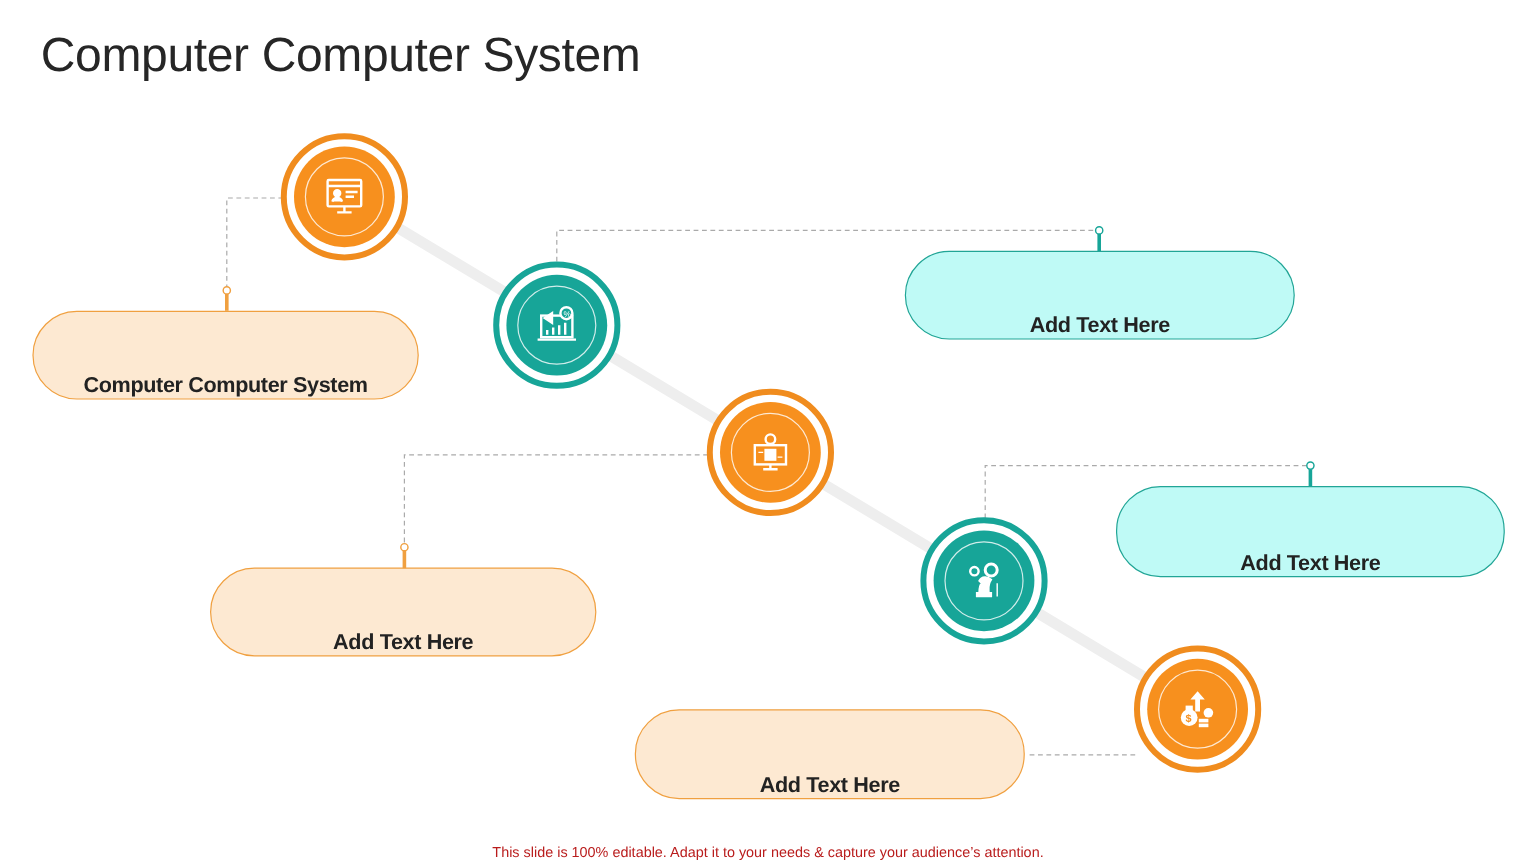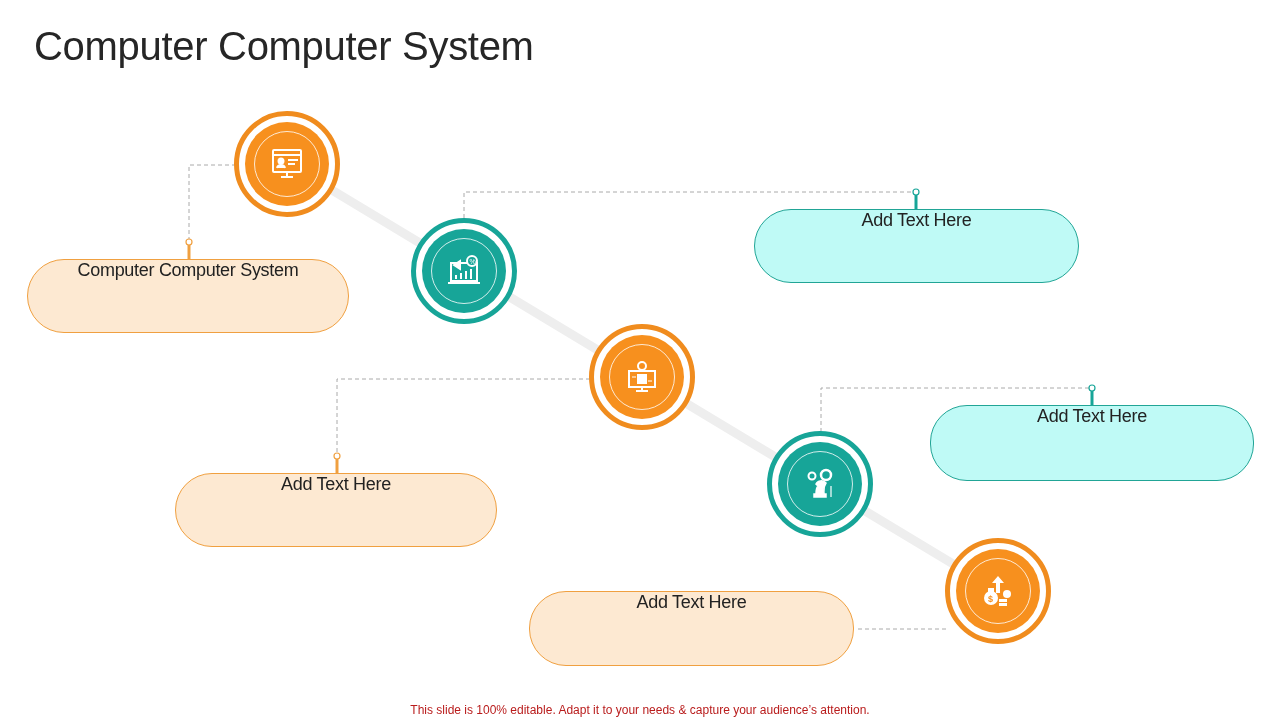--- a/index.html
+++ b/index.html
@@ -1,19 +1,19 @@
 <!DOCTYPE html>
 <html><head>
 <meta charset="utf-8">
 <style>
   html, body { margin:0; padding:0; }
   body { width:1280px; height:720px; background:#ffffff; position:relative; overflow:hidden; font-family:"Liberation Sans", sans-serif; }
   .title { position:absolute; left:34px; top:24px; font-size:40px; color:#262626; font-weight:400; letter-spacing:-0.3px; }
   svg.lines { position:absolute; left:0; top:0; width:1280px; height:720px; }
-  .pill { position:absolute; width:322px; height:74px; border-radius:37px; display:flex; align-items:flex-start; justify-content:center; font-weight:normal; font-size:18px; color:#222; box-sizing:border-box; letter-spacing:-0.3px; }
+  .pill { position:absolute; width:322px; height:74px; border-radius:37px; display:flex; align-items:flex-end; justify-content:center; font-weight:bold; font-size:18px; color:#222; box-sizing:border-box; letter-spacing:-0.3px; }
   .pill.orange { background:#fde9d2; border:1px solid #f0a040; }
   .pill.teal { background:#bffaf6; border:1px solid #21a596; }
   .node { position:absolute; width:106px; height:106px; border-radius:50%; box-sizing:border-box; display:flex; align-items:center; justify-content:center; }
   .node.orange { border:5px solid #f08c1e; background:#fff; }
   .node.teal { border:5px solid #17a598; background:#fff; }
   .node .inner { width:84px; height:84px; border-radius:50%; display:flex; align-items:center; justify-content:center; }
   .node.orange .inner { background:#f7901e; }
   .node.teal .inner { background:#17a598; }
   .node .ring { width:66px; height:66px; border-radius:50%; border:1px solid rgba(255,255,255,0.8); display:flex; align-items:center; justify-content:center; box-sizing:border-box; }
   .footer { position:absolute; left:0; width:1280px; top:703px; text-align:center; font-size:12px; color:#b91c1c; }

